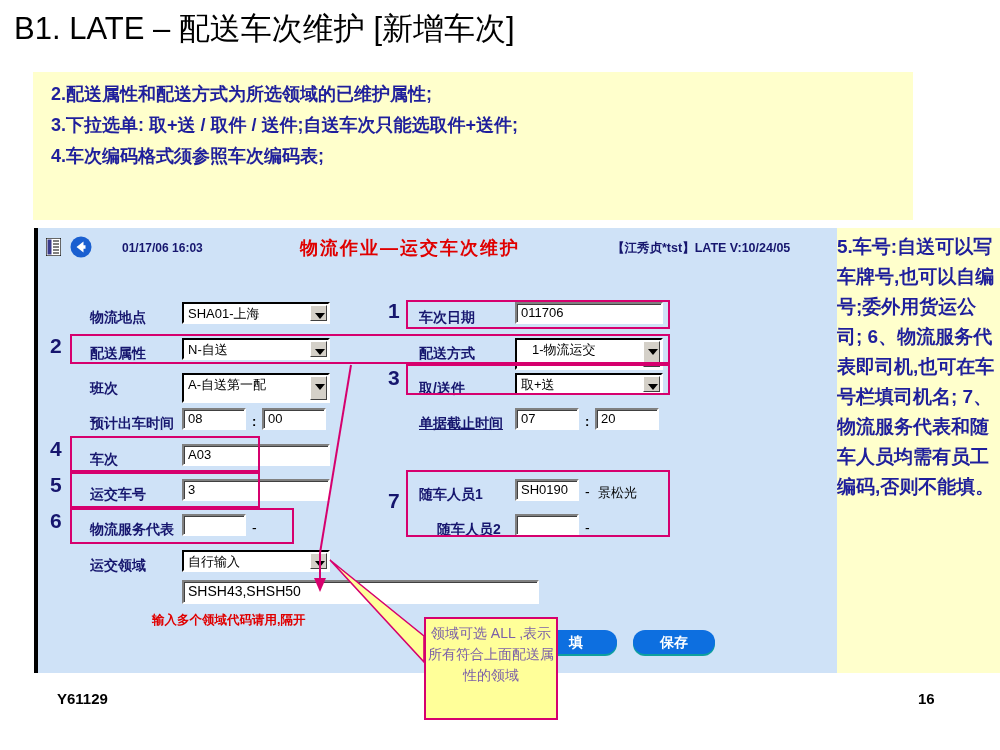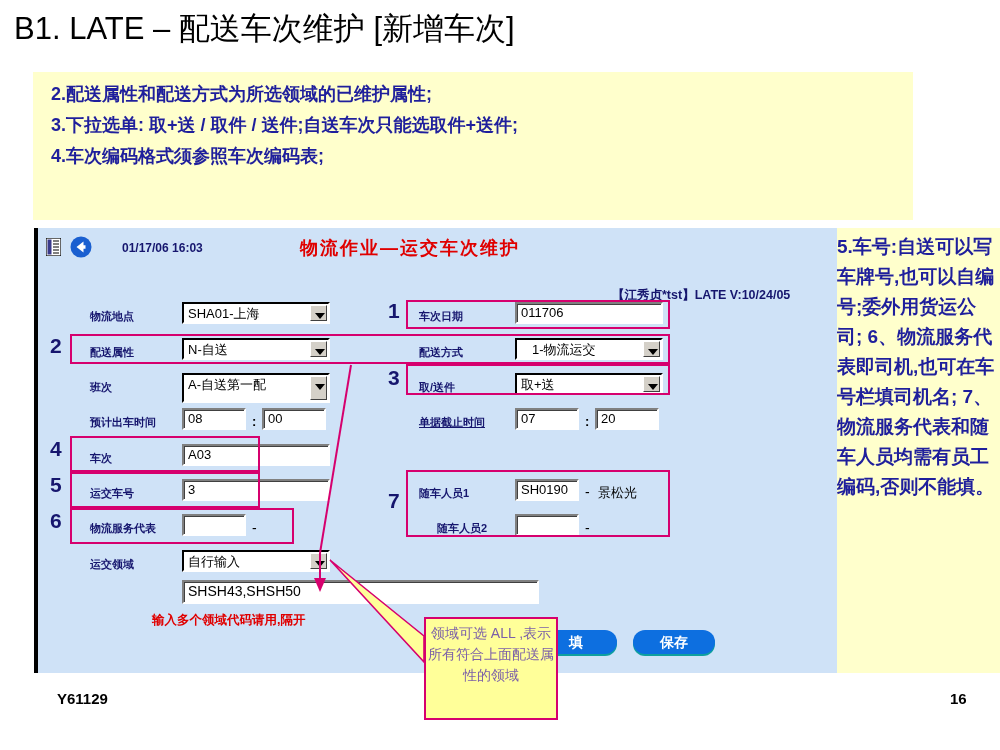--- a/index.html
+++ b/index.html
@@ -59,26 +59,26 @@
     position:absolute;left:84px;top:13px;
     font-size:12px;color:#16166e;font-weight:bold;white-space:nowrap;
   }
   #app-title{
     position:absolute;left:262px;top:8px;
     font-size:18px;color:#e00000;font-weight:bold;white-space:nowrap;
     letter-spacing:2px;
   }
   #app-version{
     position:absolute;left:574px;top:12px;
-    font-size:12.5px;color:#16166e;font-weight:bold;white-space:nowrap;margin-top:47px;
+    font-size:12.5px;color:#16166e;font-weight:bold;white-space:nowrap;
   }
 
   
   .fld-label{
-    position:absolute;font-size:11px;color:#16166e;font-weight:bold;
+    position:absolute;font-size:14px;color:#16166e;font-weight:bold;
     white-space:nowrap;
   }
   .txtbox{
     position:absolute;background:#ffffff;
     border:2px solid;
     border-color:#808080 #ffffff #ffffff #808080;
     box-shadow:inset 1px 1px 0 #404040;
     font-size:13px;color:#000;
     padding:1px 0 0 4px;
     box-sizing:border-box;
@@ -141,21 +141,21 @@
     padding-top:4px;box-sizing:border-box;
   }
 
   
   #footer-code{
     position:absolute;left:57px;top:690px;
     font-size:15px;color:#000;font-weight:bold;
   }
   #footer-page{
     position:absolute;left:918px;top:690px;
-    font-size:15px;color:#000;font-weight:bold;margin-left:32px;
+    font-size:15px;color:#000;font-weight:bold;
   }
 
   svg.ann{position:absolute;left:0;top:0;width:1000px;height:750px;pointer-events:none;}
 </style>
 </head>
 <body>
 
 <div class="slide">
 
   <div id="slide-title">B1. LATE – 配送车次维护 [新增车次]</div>
@@ -230,21 +230,21 @@
     <div class="combo" style="left:144px;top:322px;width:148px;height:22px;">
       <span>自行输入</span>
       <span class="arrow"></span>
     </div>
     <div class="txtbox" style="left:144px;top:352px;width:357px;height:24px;font-size:14px;">SHSH43,SHSH50</div>
 
     <div class="fld-label" style="left:381px;top:81px;">车次日期</div>
     <div class="txtbox" style="left:477px;top:74px;width:148px;height:22px;">011706</div>
 
     <div class="fld-label" style="left:381px;top:117px;">配送方式</div>
-    <div class="combo" style="left:477px;top:110px;width:148px;height:22px;padding-left:15px;">
+    <div class="combo" style="left:477px;top:110px;width:148px;height:32px;padding-left:15px;">
       <span>1-物流运交</span>
       <span class="arrow"></span>
     </div>
 
     <div class="fld-label" style="left:381px;top:152px;">取/送件</div>
     <div class="combo" style="left:477px;top:145px;width:148px;height:22px;">
       <span>取+送</span>
       <span class="arrow"></span>
     </div>
 

